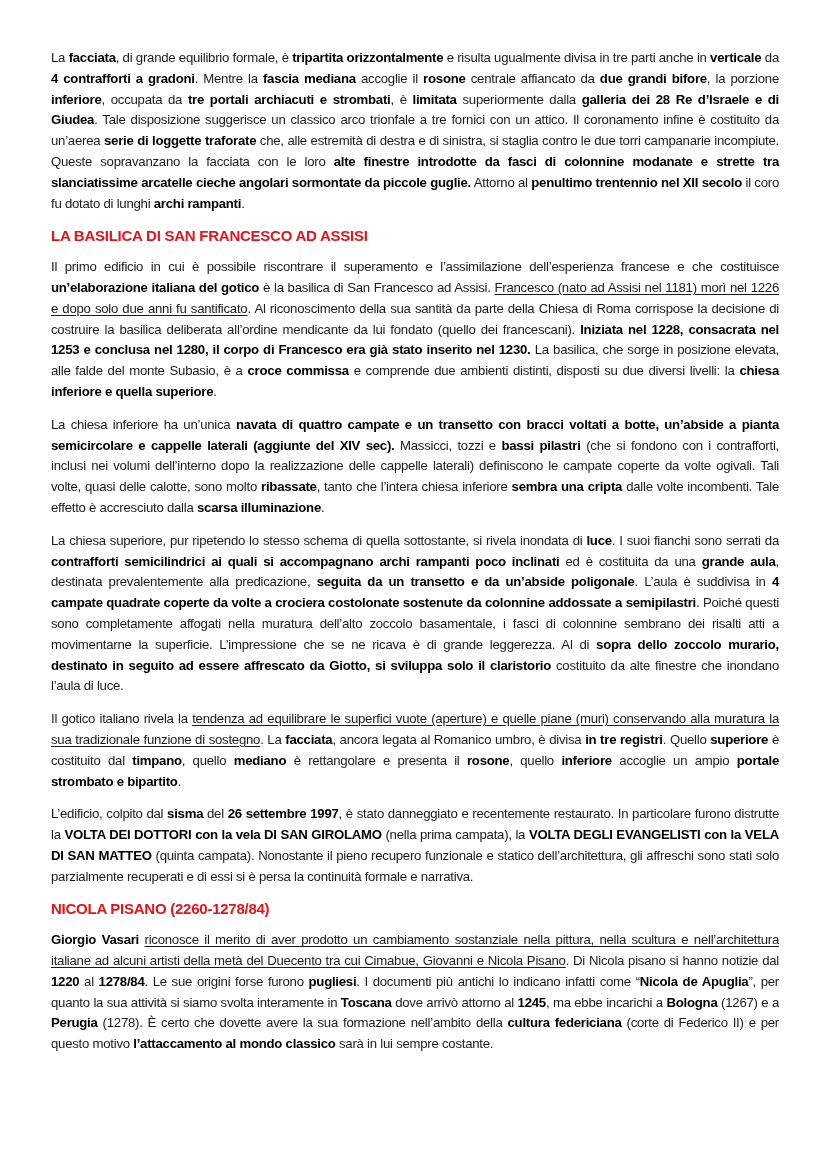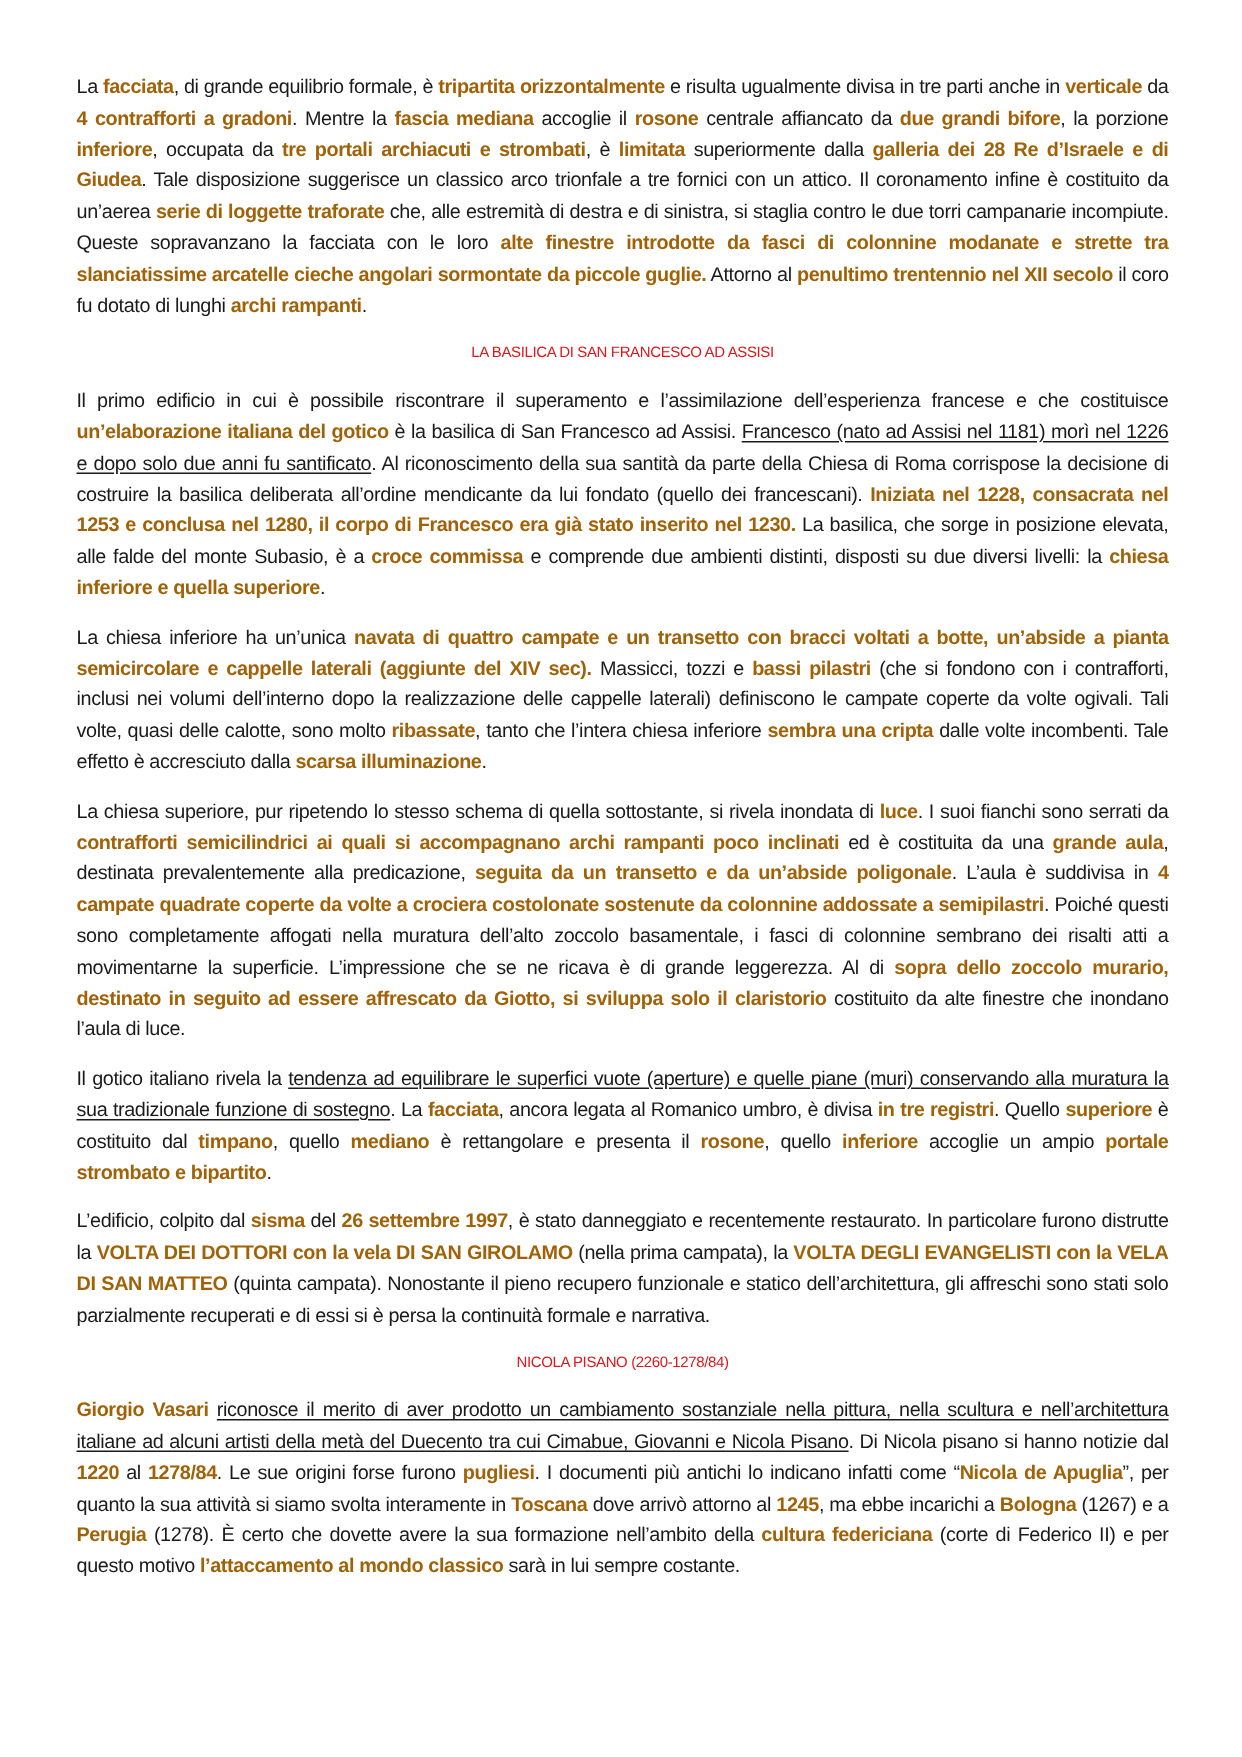--- a/index.html
+++ b/index.html
@@ -5,24 +5,24 @@
   html, body { margin: 0; padding: 0; background: #ffffff; }
   body { width: 828px; height: 1171px; overflow: hidden; position: relative; }
   .page {
     position: absolute; left: 51px; top: 48px; width: 728px;
     font-family: "Liberation Sans", sans-serif;
     font-size: 13.2px; line-height: 20.8px; color: #1a1a1a;
     letter-spacing: -0.25px;
   }
   .para { margin: 0 0 12px 0; text-align: justify; }
   .heading {
-    text-align: center; color: #e0161b; font-weight: normal;
-    margin: 0 0 10px 0; font-size: 10px; line-height: 20.8px;
+    text-align: left; color: #e0161b; font-weight: bold;
+    margin: 0 0 10px 0; font-size: 15px; line-height: 20.8px;
   }
-  b { font-weight: bold; color: #a16207; }
+  b { font-weight: bold; color: #000000; }
   u { text-decoration: underline; text-underline-offset: 2px; }
 </style>
 </head>
 <body>
 
 <div class="page">
   <p class="para"><span>La </span><b>facciata</b><span>, di grande equilibrio formale, è </span><b>tripartita orizzontalmente</b><span> e risulta ugualmente divisa in tre parti anche in </span><b>verticale</b><span> da </span><b>4 contrafforti a gradoni</b><span>. Mentre la </span><b>fascia mediana</b><span> accoglie il </span><b>rosone</b><span> centrale affiancato da </span><b>due grandi bifore</b><span>, la porzione </span><b>inferiore</b><span>, occupata da </span><b>tre portali archiacuti e strombati</b><span>, è </span><b>limitata</b><span> superiormente dalla </span><b>galleria dei 28 Re d’Israele e di Giudea</b><span>. Tale disposizione suggerisce un classico arco trionfale a tre fornici con un attico. Il coronamento infine è costituito da un’aerea </span><b>serie di loggette traforate</b><span> che, alle estremità di destra e di sinistra, si staglia contro le due torri campanarie incompiute. Queste sopravanzano la facciata con le loro </span><b>alte finestre introdotte da fasci di colonnine modanate e strette tra slanciatissime arcatelle cieche angolari sormontate da piccole guglie.</b><span> Attorno al </span><b>penultimo trentennio nel XII secolo</b><span> il coro fu dotato di lunghi </span><b>archi rampanti</b><span>.</span></p>
   <h2 class="heading" style="color: rgb(224, 22, 27);"><span>LA BASILICA DI SAN FRANCESCO AD ASSISI</span></h2>
   <p class="para"><span>Il primo edificio in cui è possibile riscontrare il superamento e l’assimilazione dell’esperienza francese e che costituisce </span><b>un’elaborazione italiana del gotico</b><span> è la basilica di San Francesco ad Assisi. </span><u>Francesco (nato ad Assisi nel 1181) morì nel 1226 e dopo solo due anni fu santificato</u><span>. Al riconoscimento della sua santità da parte della Chiesa di Roma corrispose la decisione di costruire la basilica deliberata all’ordine mendicante da lui fondato (quello dei francescani). </span><b>Iniziata nel 1228, consacrata nel 1253 e conclusa nel 1280, il corpo di Francesco era già stato inserito nel 1230.</b><span> La basilica, che sorge in posizione elevata, alle falde del monte Subasio, è a </span><b>croce commissa</b><span> e comprende due ambienti distinti, disposti su due diversi livelli: la </span><b>chiesa inferiore e quella superiore</b><span>.</span></p>
   <p class="para"><span>La chiesa inferiore ha un’unica </span><b>navata di quattro campate e un transetto con bracci voltati a botte, un’abside a pianta semicircolare e cappelle laterali (aggiunte del XIV sec).</b><span> Massicci, tozzi e </span><b>bassi pilastri</b><span> (che si fondono con i contrafforti, inclusi nei volumi dell’interno dopo la realizzazione delle cappelle laterali) definiscono le campate coperte da volte ogivali. Tali volte, quasi delle calotte, sono molto </span><b>ribassate</b><span>, tanto che l’intera chiesa inferiore </span><b>sembra una cripta</b><span> dalle volte incombenti. Tale effetto è accresciuto dalla </span><b>scarsa illuminazione</b><span>.</span></p>

